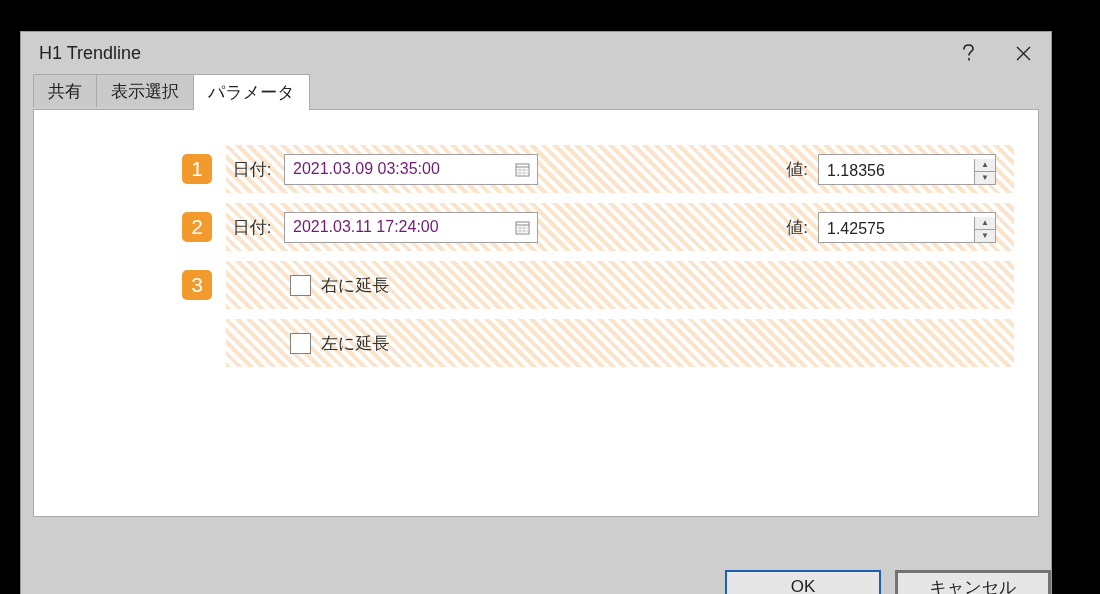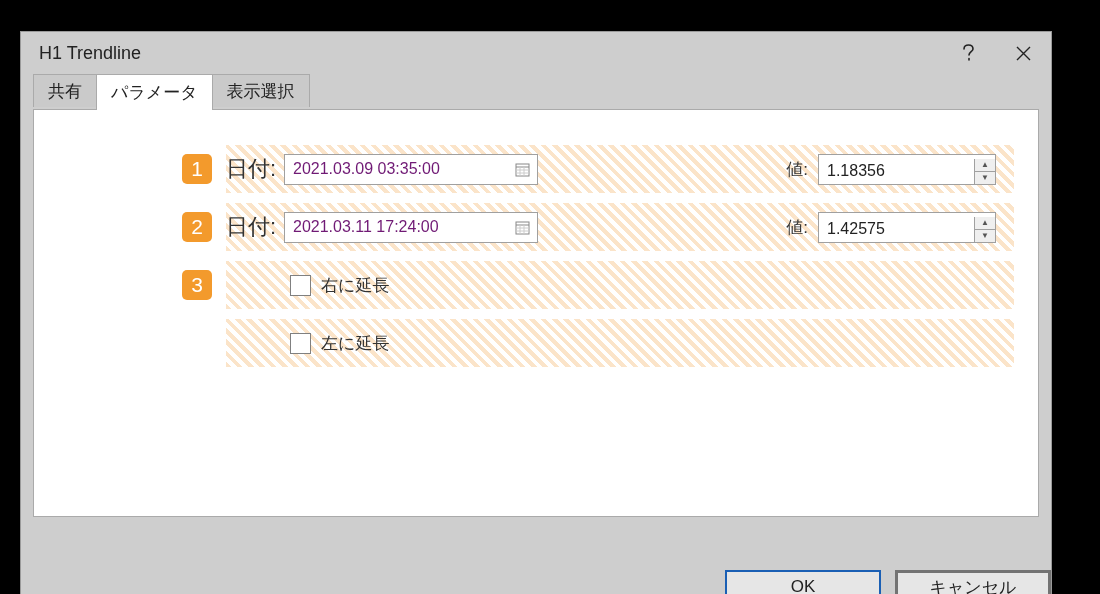--- a/index.html
+++ b/index.html
@@ -102,23 +102,23 @@
     flex: 1;
     height: 48px;
     display: flex;
     align-items: center;
     background-color: #fff;
     background-image: repeating-linear-gradient(45deg, #fbe4c9 0, #fbe4c9 4px, #ffffff 4px, #ffffff 8px);
     padding-right: 18px;
   }
   .label {
     width: 58px;
-    text-align: left;
+    text-align: center;
     color: #333;
-    font-size: 22px;
+    font-size: 17px;
     padding-right: 6px;
   }
   .date-input {
     width: 254px;
     height: 31px;
     background: #fff;
     border: 1px solid #a0a0a0;
     display: flex;
     align-items: center;
     padding: 0 6px 0 8px;
@@ -228,22 +228,22 @@
     <div class="titlebar-btn close">
       <svg width="15" height="15" viewBox="0 0 15 15">
         <path d="M1 1 L14 14 M14 1 L1 14" stroke="#222" stroke-width="1.4"></path>
       </svg>
     </div>
   </div>
 
   <div class="tabs-area">
     <div class="tabs">
       <div class="tab">共有</div>
+      <div class="tab">表示選択</div>
       <div class="tab active">パラメータ</div>
-      <div class="tab">表示選択</div>
     </div>
 
     <div class="content">
 
       <div class="param-row">
         <div class="marker">1</div>
         <div class="hatched">
           <div class="label">日付:</div>
           <div class="date-input">
             <span class="date-input-text">2021.03.09 03:35:00</span>

